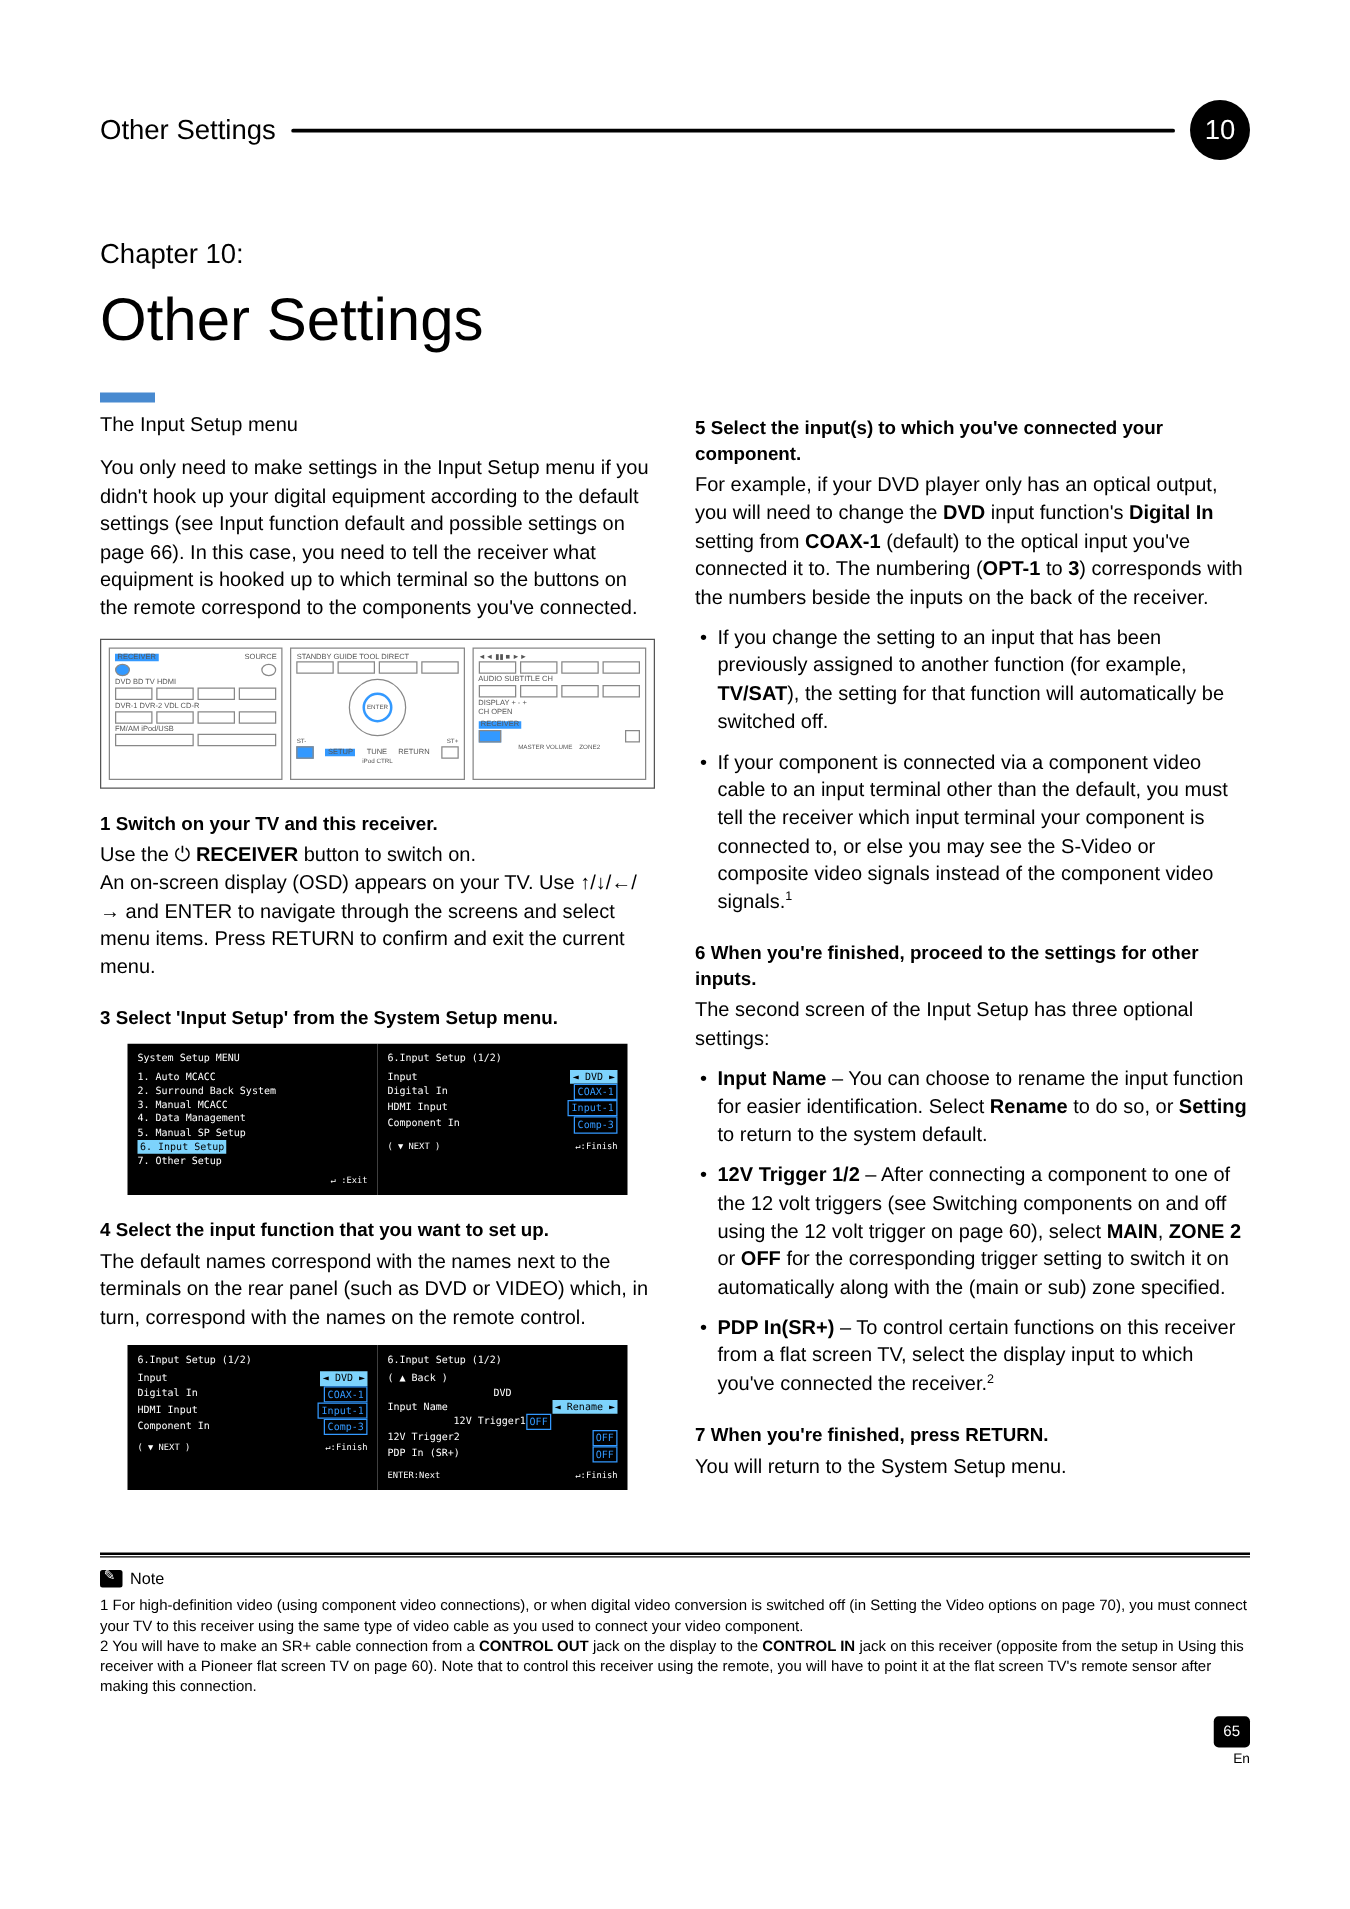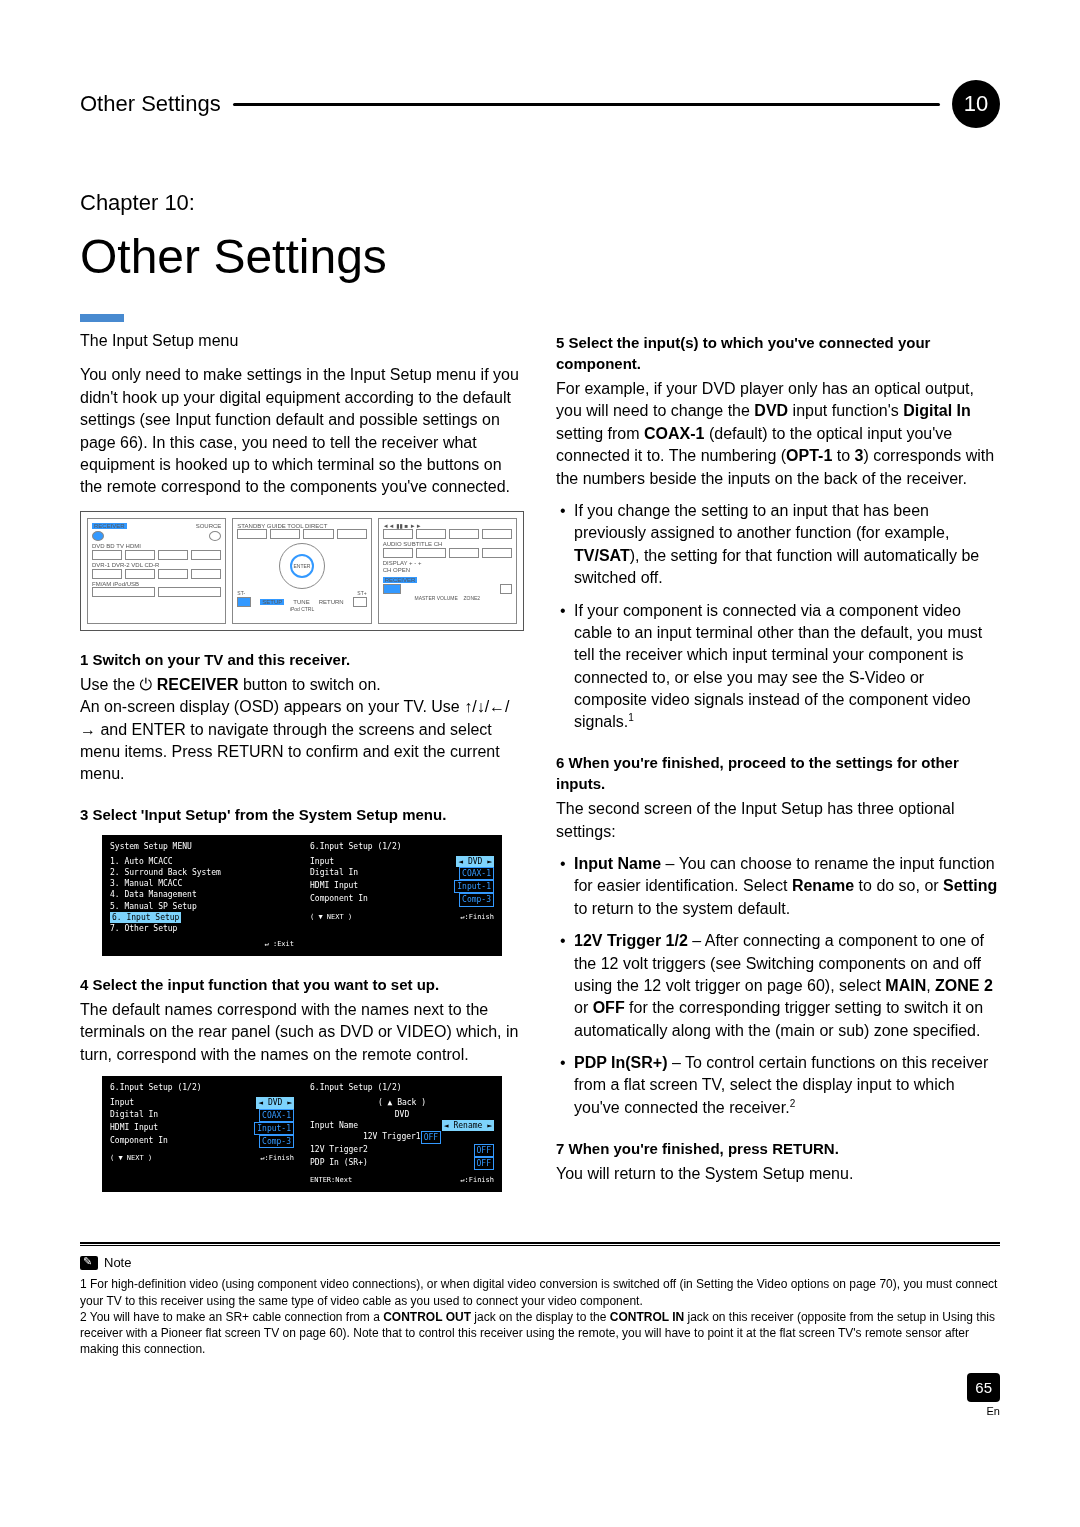--- a/index.html
+++ b/index.html
@@ -28,21 +28,21 @@
 .osd .title{font-size:8px;margin-bottom:4px}
 .osd .hl{background:#7dd3fc;color:#000;padding:0 2px;display:inline-block}
 .osd .sel{background:#000;color:#39f;border:1px solid #39f;padding:0 2px;display:inline-block}
 .osd .foot{margin-top:6px;font-size:7px;display:flex;justify-content:space-between}
 .foot-rule{height:4px;border-top:2px solid #000;border-bottom:1px solid #000;margin-top:40px;margin-bottom:8px}
 .note-line{display:flex;align-items:center;gap:6px;font-size:13px;margin-bottom:4px}
 .note-icon{width:18px;height:14px;background:#000;border-radius:2px;position:relative}
 .note-icon:before{content:"✎";color:#fff;position:absolute;top:-2px;left:3px;font-size:11px}
 .footnotes{font-size:12px;line-height:1.35}
 .page-num{text-align:right;margin-top:16px}
-.page-num .bubble{display:inline-block;background:#000;color:#fff;padding:4px 8px;border-radius:4px;font-size:15px}
+.page-num .bubble{display:inline-block;background:#000;color:#fff;padding:4px 8px;border-radius:4px;font-size:12px}
 .page-num .en{font-size:11px;margin-top:2px}
 .tl{letter-spacing:0}
 sup{font-size:10px}
 </style>
 </head>
 <body>
 
 <div class="header-row">
   <div class="header-title">Other Settings</div>
   <div class="header-line"></div>
@@ -216,21 +216,21 @@
               <span class="sel">Comp-3</span>
             </div>
           </div>
         <div class="foot">
             <span>( ▼ NEXT )</span>
             <span>↵:Finish</span>
           </div>
       </div>
       <div class="osd">
         <div class="title">6.Input  Setup              (1/2)</div>
-        <div style="text-align:center">( ▲  Back  )</div>
+        <div style="">( ▲  Back  )</div>
         <div style="text-align:center">DVD</div>
         <div id="osd4-rows">
             <div style="display: flex; justify-content: space-between;">
               <span>Input  Name</span>
               <span class="hl">◄ Rename ►</span>
             </div>
             <div style="display: flex; justify-content: center;">
               <span>12V  Trigger1</span>
               <span class="sel">OFF</span>
             </div>

